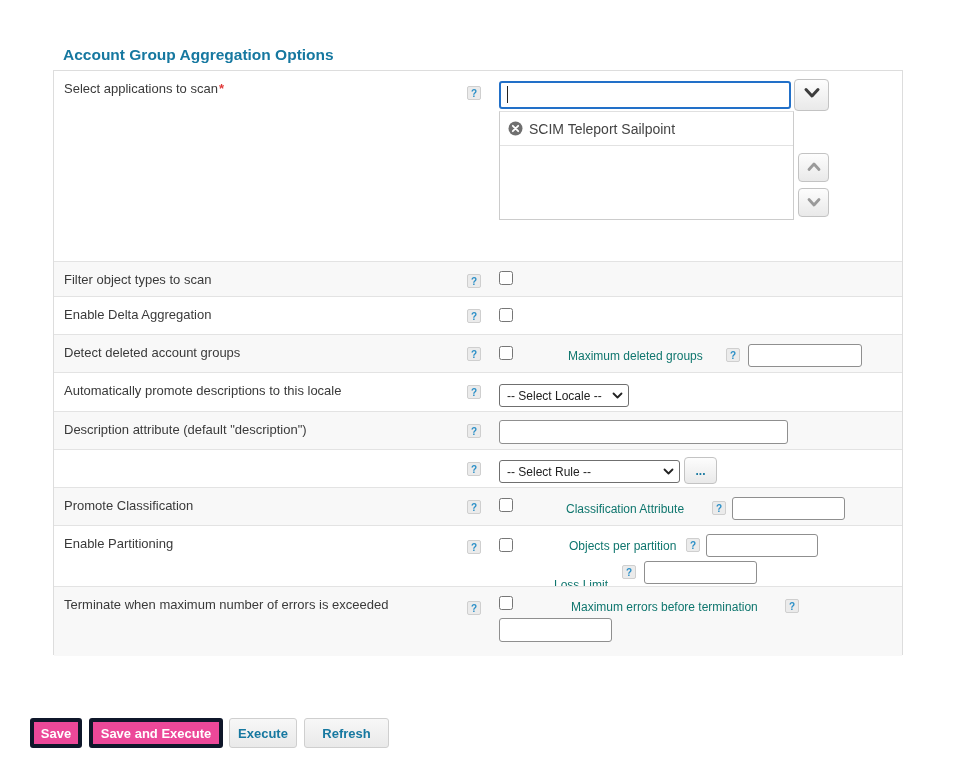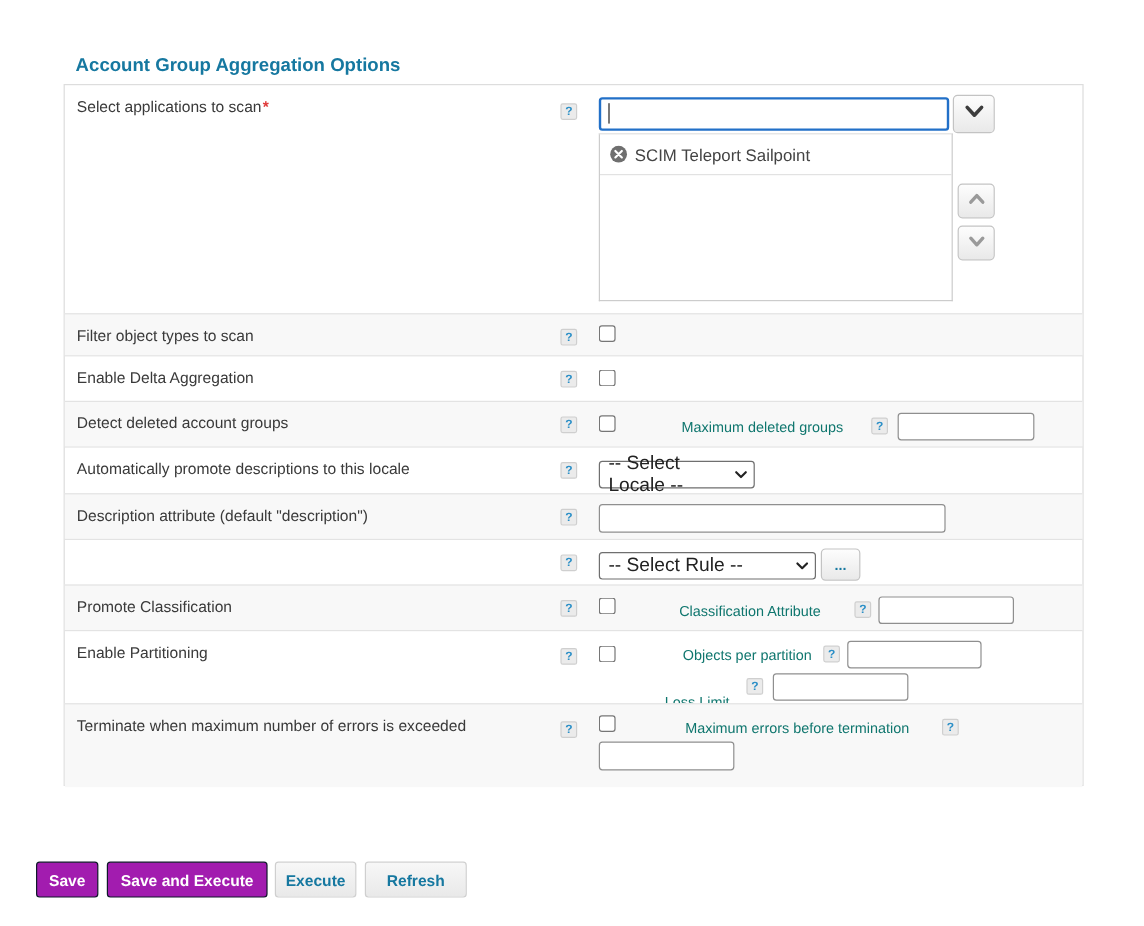--- a/index.html
+++ b/index.html
@@ -18,31 +18,31 @@
   .help.col{left:413px;top:12px;}
   .cb{position:absolute;width:14px;height:14px;margin:0;accent-color:#fff;}
   .txt{position:absolute;box-sizing:border-box;border:1px solid #8f8f8f;border-radius:3px;background:#fff;
        font-family:"Liberation Sans",sans-serif;font-size:13px;padding:0 6px;color:#333;}
   .combo-input{position:absolute;left:445px;top:10px;width:292px;height:28px;box-sizing:border-box;
        border:2px solid #2270C8;border-radius:3px;background:#fff;font-size:13px;padding:0 6px;
        font-family:"Liberation Sans",sans-serif;}
   .caret{position:absolute;left:453px;top:15px;width:1px;height:17px;background:#222;}
   .gbtn{position:absolute;box-sizing:border-box;border:1px solid #c3c3c3;border-radius:4px;
         background:linear-gradient(#fdfdfd,#e9e9e9);display:flex;align-items:center;justify-content:center;cursor:pointer;}
-  .listbox{position:absolute;left:445px;top:40px;width:295px;height:140px;box-sizing:border-box;
+  .listbox{position:absolute;left:445px;top:40px;width:295px;height:109px;box-sizing:border-box;
         background:#fff;border:1px solid #ccc;border-top:1px solid #e0e0e0;}
   .listitem{height:33px;border-bottom:1px solid #e2e2e2;display:flex;align-items:center;padding:0 8px;gap:6px;
         font-size:14px;color:#444;cursor:pointer;}
   .fsel{position:absolute;box-sizing:border-box;height:23px;background:#fff;border:1px solid #6f6f6f;border-radius:3px;
-        display:flex;align-items:center;justify-content:space-between;padding:0 5px 0 7px;font-size:16px;color:#222;cursor:pointer;}
+        display:flex;align-items:center;justify-content:space-between;padding:0 5px 0 7px;font-size:12px;color:#222;cursor:pointer;}
   .sub-lbl{position:absolute;font-size:12px;color:#0f766e;}
   .footer-btn{position:absolute;top:718px;height:30px;border-radius:3px;box-sizing:border-box;
         font-family:"Liberation Sans",sans-serif;font-size:13px;font-weight:bold;cursor:pointer;
         display:inline-flex;align-items:center;justify-content:center;}
-  .btn-primary{background:#a21caf;border:1px solid #0f172a;color:#fff;}
+  .btn-primary{background:#ec4899;border:4px solid #0f172a;color:#fff;}
   .btn-secondary{background:linear-gradient(#f7f7f7,#e9e9e9);border:1px solid #cfcfcf;color:#1678A0;}
 </style>
 </head>
 <body>
 
 <div class="page">
 
   <h2 class="page-title">Account Group Aggregation Options</h2>
 
   <div class="form-table">

